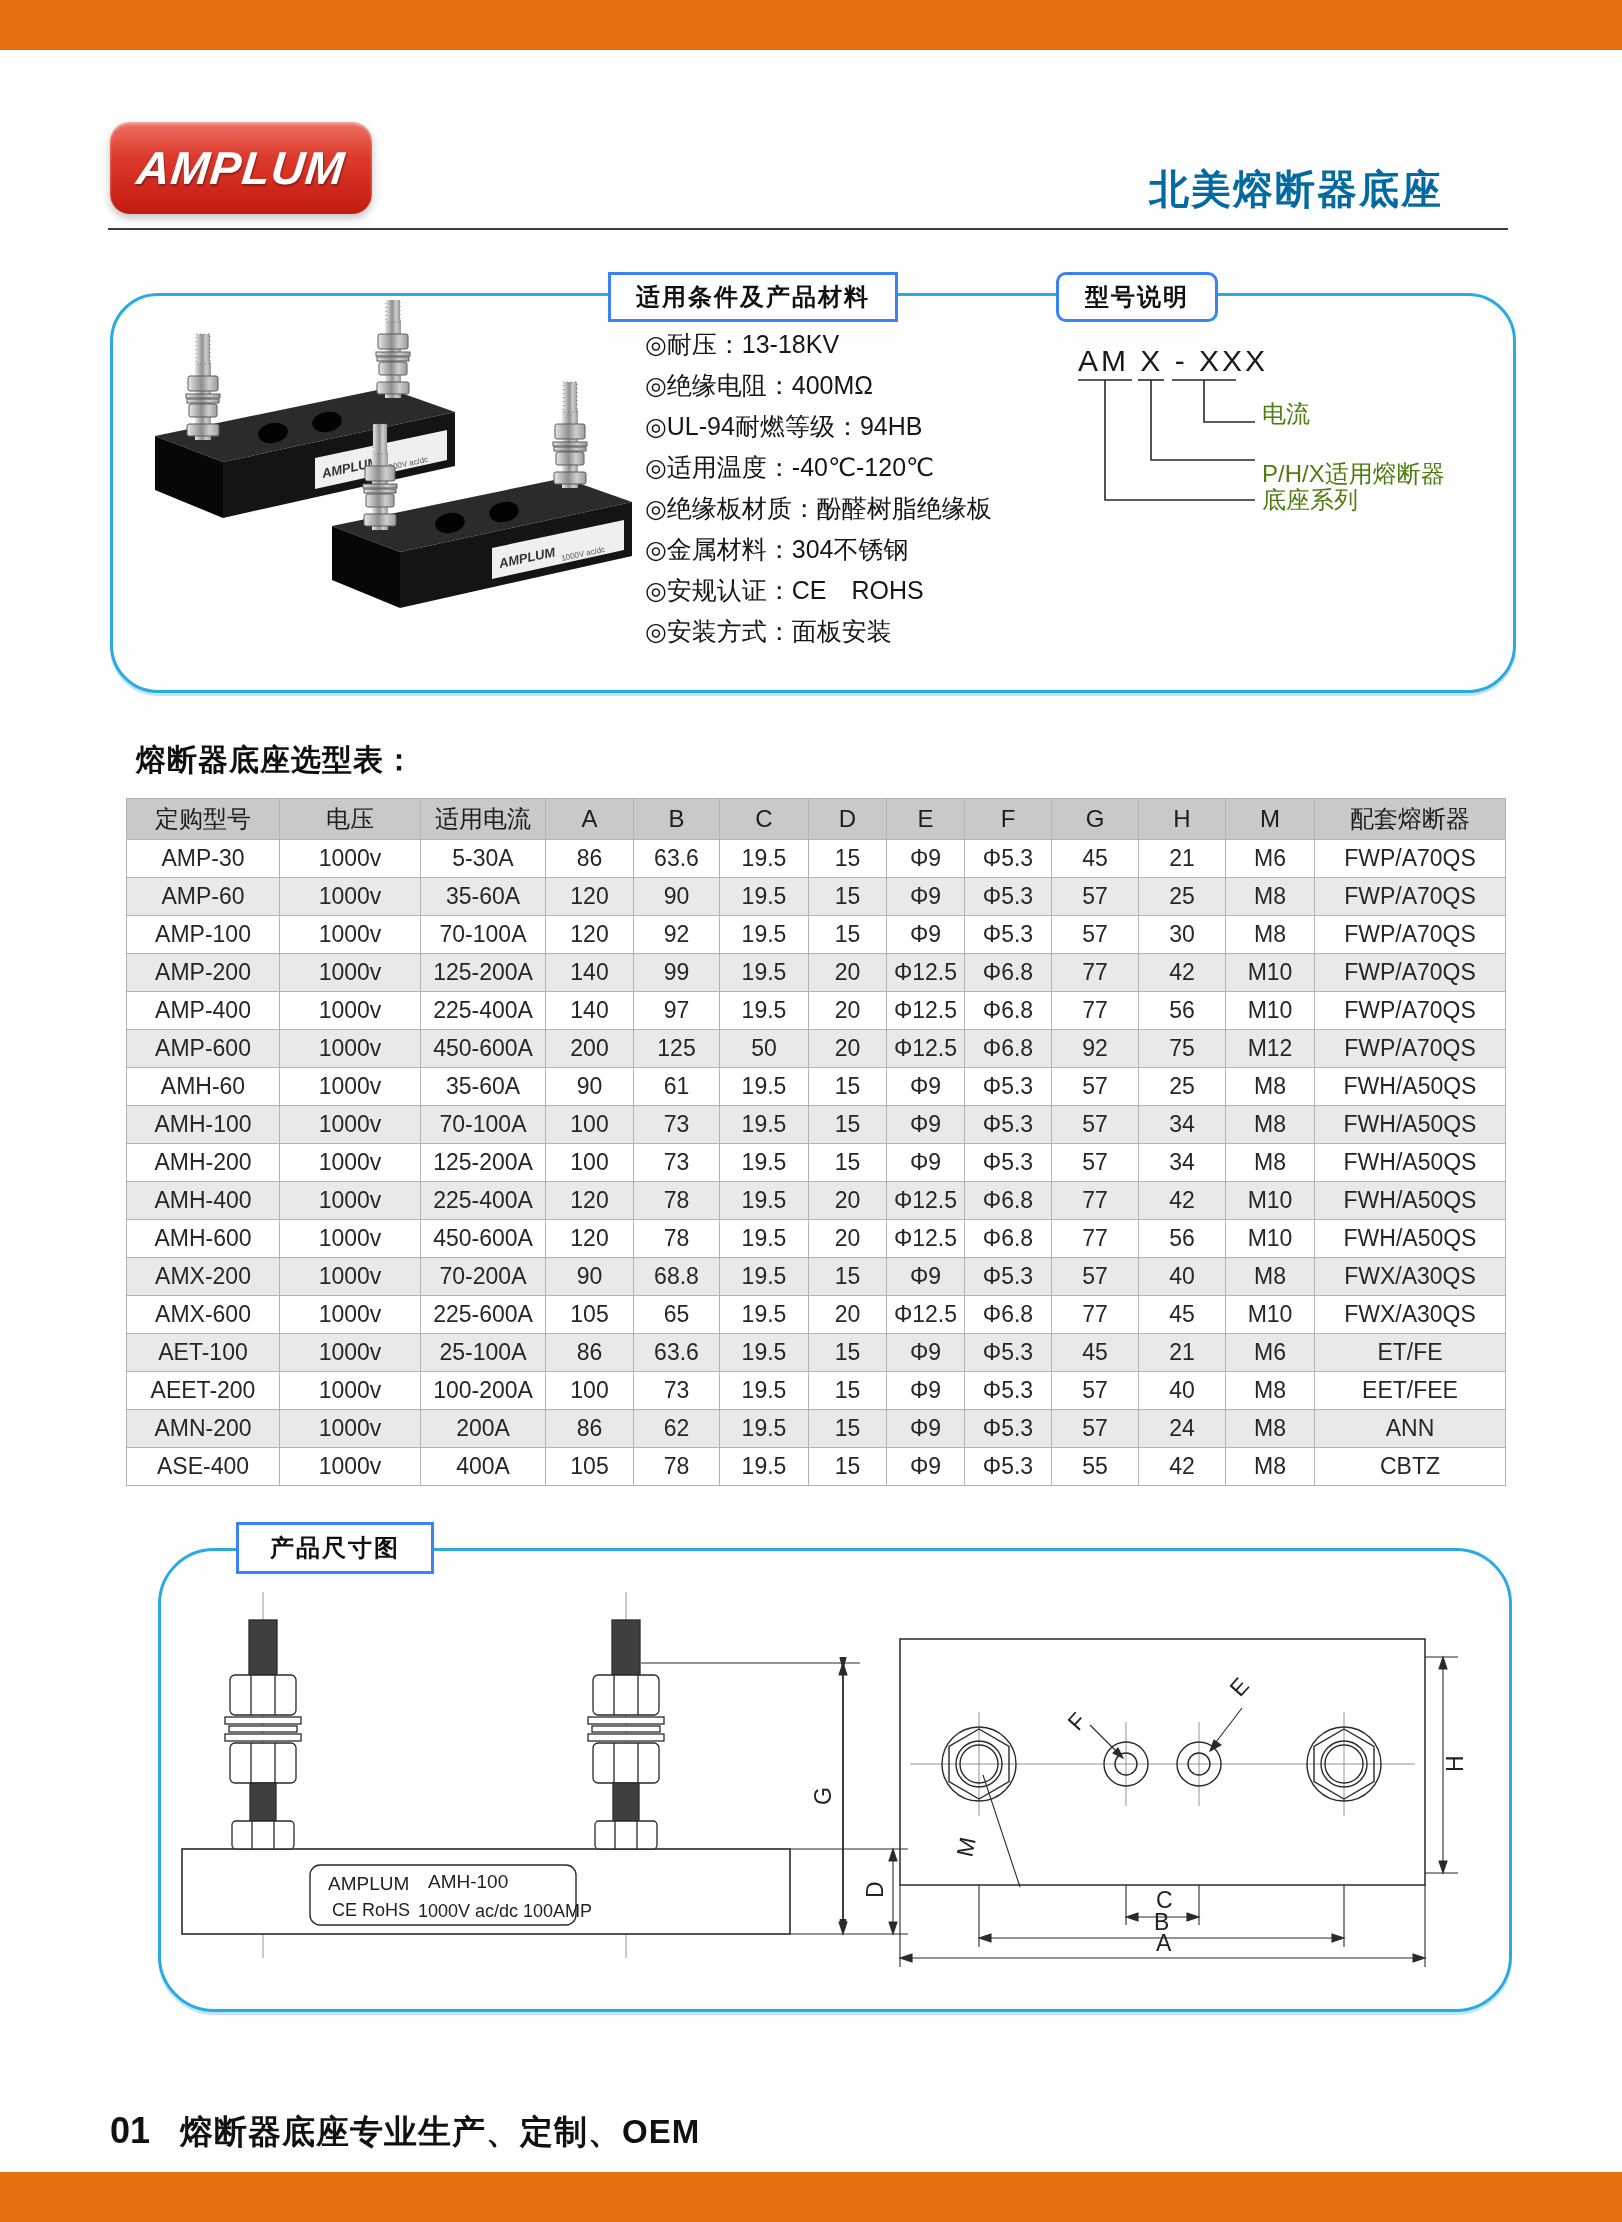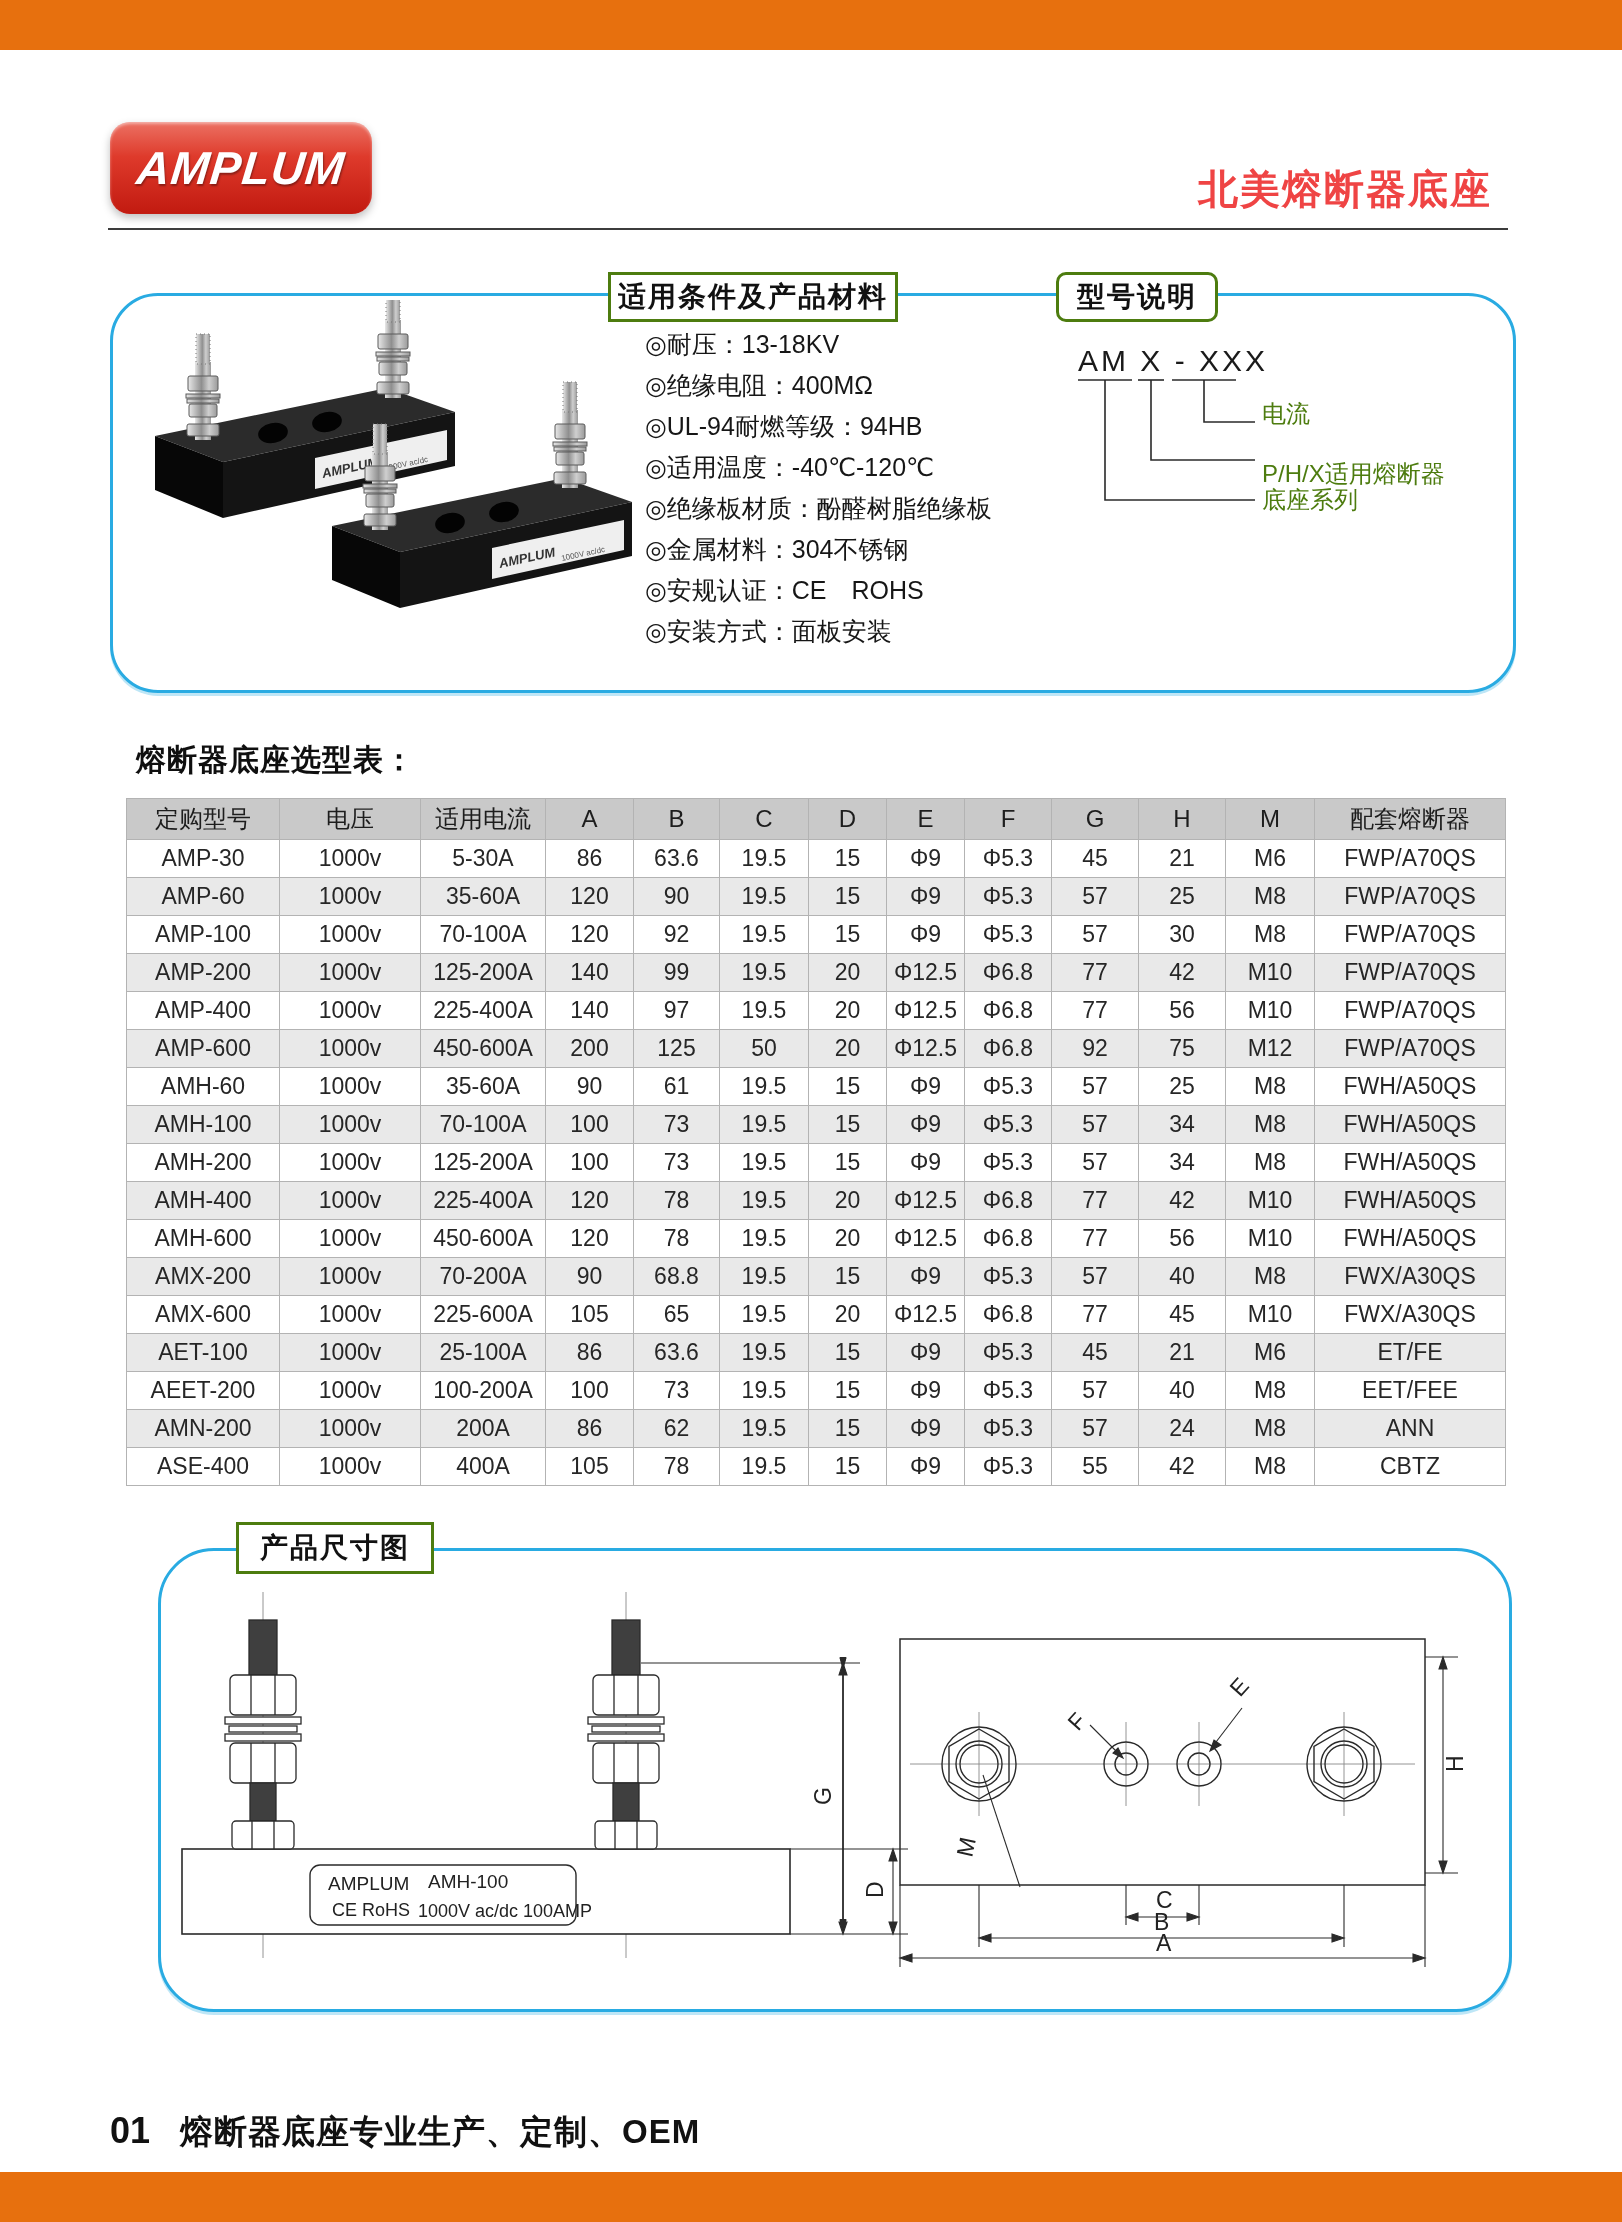--- a/index.html
+++ b/index.html
@@ -19,32 +19,32 @@
     background:linear-gradient(180deg,#ec7163 0%,#de3a2b 38%,#c21a10 100%);
     box-shadow:0 4px 8px rgba(0,0,0,.25), inset 0 2px 3px rgba(255,255,255,.45);
     display:flex;align-items:center;justify-content:center;
   }
   .logo-text{
     color:#ffffff;font-size:46px;font-weight:bold;font-style:italic;
     letter-spacing:1px;transform:skewX(-6deg);
     text-shadow:1px 2px 2px rgba(0,0,0,.35);
   }
   .page-title{
-    top:162px;left:1100px;width:392px;text-align:right;
-    font-size:40px;font-weight:700;letter-spacing:2px;color:#ef4444;
+    top:162px;left:1100px;width:392px;text-align:center;
+    font-size:40px;font-weight:700;letter-spacing:2px;color:#0369a1;
   }
   .header-divider{left:108px;top:228px;width:1400px;height:2px;background:#3c3c3c;}
   
   .round-box{border:3px solid #29abe2;background:#ffffff;}
   .intro-box{left:110px;top:293px;width:1400px;height:394px;border-radius:48px;
     box-shadow:0 3px 0 rgba(41,171,226,.30);}
   .section-label{
-    border:3px solid #4d7c0f;background:#ffffff;z-index:3;
+    border:3px solid #3b82f6;background:#ffffff;z-index:3;
     display:flex;align-items:center;justify-content:center;
-    font-size:28px;font-weight:700;color:#111;letter-spacing:2px;
+    font-size:24px;font-weight:700;color:#111;letter-spacing:2px;
   }
   .label-conditions{left:608px;top:272px;width:284px;height:44px;}
   .label-model{left:1056px;top:272px;width:156px;height:44px;border-radius:10px;}
   .label-dim{left:236px;top:1522px;width:192px;height:46px;}
   
   .specs{left:645px;top:324px;width:430px;z-index:2;}
   .spec-item{height:41px;line-height:41px;font-size:25px;color:#161616;white-space:nowrap;}
   
   .model-code{left:1078px;top:344px;font-size:30px;letter-spacing:3px;color:#1a1a1a;z-index:2;white-space:pre;}
   .model-diagram{left:1050px;top:340px;z-index:1;}

